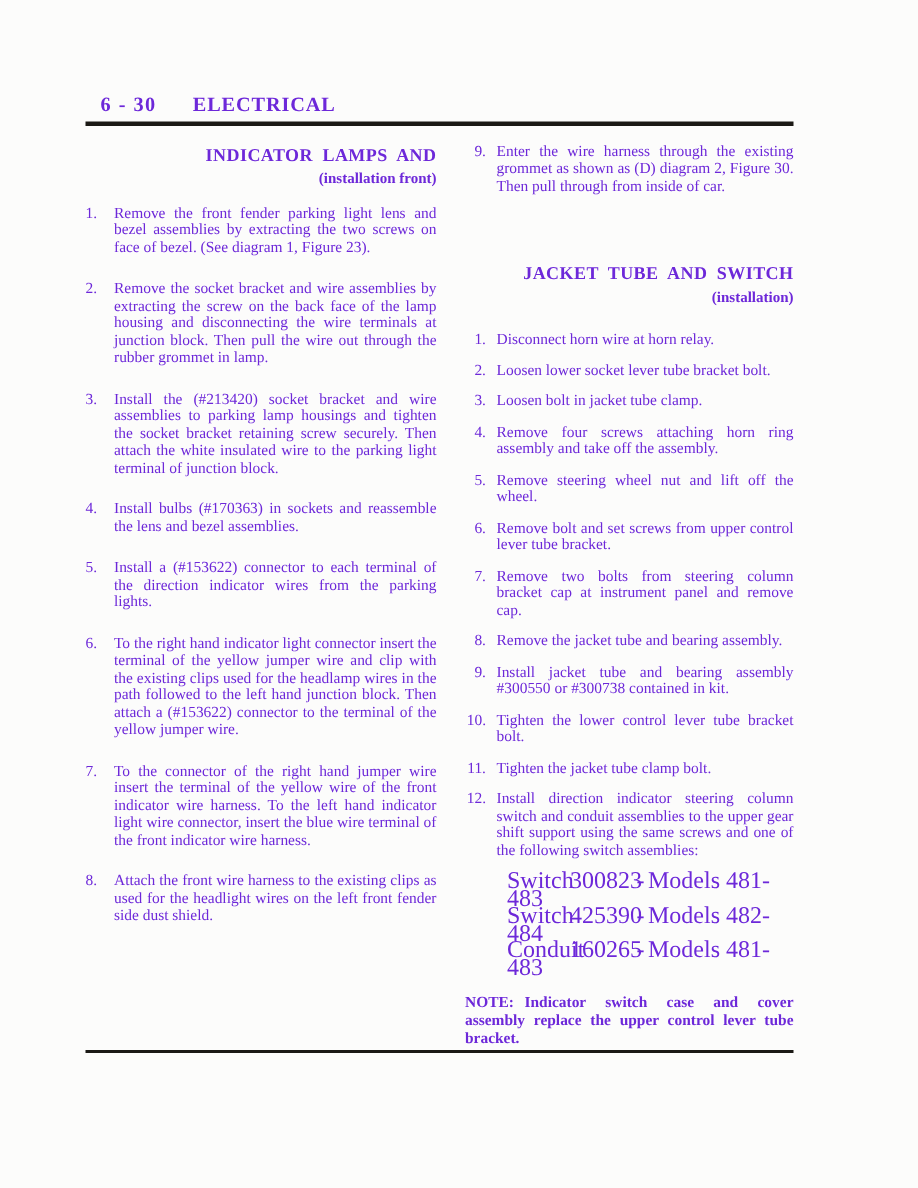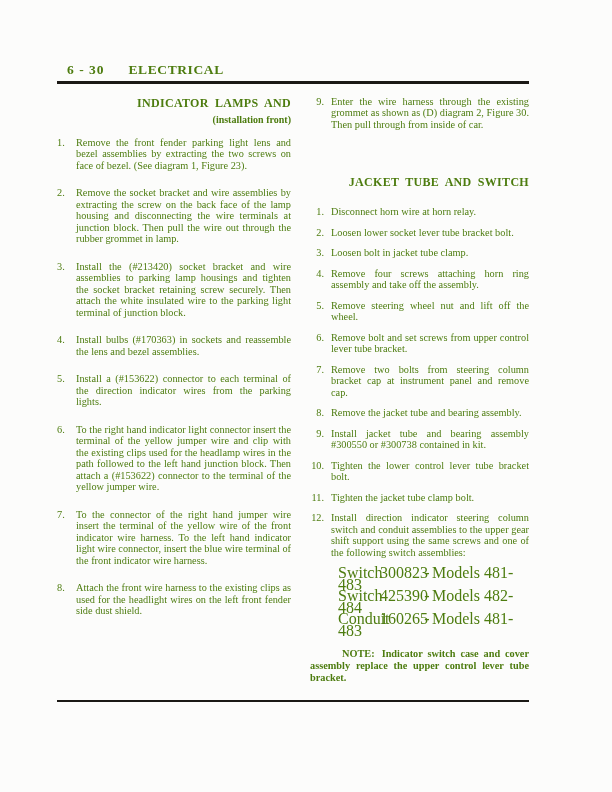--- a/index.html
+++ b/index.html
@@ -1,21 +1,21 @@
 <!DOCTYPE html>
 <html><head>
 <meta charset="utf-8">
 <style>
   html,body{margin:0;padding:0;background:#e8e8e6;}
   .page{
     position:relative;
     width:612px;height:792px;
     background:#fcfcfb;
     font-family:"Liberation Serif","DejaVu Serif",serif;
-    color:#4d7c0f;
+    color:#6d28d9;
     overflow:hidden;
     margin:0 auto;
   }
   .sheet{position:absolute;left:57px;top:62px;width:472px;}
   
   .running-head{display:flex;align-items:baseline;gap:24px;padding-left:10px;}
   .page-num{font-size:13.5px;font-weight:bold;letter-spacing:1px;}
   .chapter{font-size:13.5px;font-weight:bold;letter-spacing:.6px;word-spacing:2px;}
   .head-rule{height:2.5px;background:#1b1915;margin-top:3px;}
   .bottom-rule{position:absolute;left:57px;top:700px;width:472px;height:2px;background:#1b1915;}
@@ -38,21 +38,21 @@
   .steps-right .step .gap{flex:0 0 7px;}
   .step .txt{flex:1;font-size:10.3px;line-height:11.5px;text-align:justify;margin:0;}
   .jacket-head{margin-top:45px;}
   
   .parts{margin-top:2px;padding-left:28px;font-size:16px;line-height:11.5px;}
   .parts .part{display:inline-block;width:42px;}
   .parts .pnum{display:inline-block;width:42px;}
   .parts .dash{display:inline-block;width:10px;text-align:center;}
   
   .note{margin-top:12px;font-size:10.3px;line-height:11.8px;font-weight:bold;text-align:justify;}
-  .note .lbl{margin-right:7px;margin-left:32px;}
+  .note .lbl{margin-right:7px;}
 </style>
 </head>
 <body>
 
 <div class="page">
   <div class="sheet">
 
     <div class="running-head">
       <span class="page-num">6 - 30</span>
       <span class="chapter">ELECTRICAL</span>
@@ -115,20 +115,21 @@
         <div class="steps steps-right" style="margin-top:0;">
           <div class="step">
             <span class="num">9.</span>
               <span class="gap"></span>
             <p class="txt">Enter the wire harness through the existing grommet as shown as (D) diagram 2, Figure 30.  Then pull through from inside of car.</p>
           </div>
         </div>
 
         <div class="sec-head jacket-head">
           <div class="sec-title">JACKET TUBE AND SWITCH</div>
+          <div class="sec-sub">(installation)</div>
         </div>
 
         <div class="steps steps-right">
           <div class="step">
             <span class="num">1.</span>
               <span class="gap"></span>
             <p class="txt">Disconnect horn wire at horn relay.</p>
           </div>
           <div class="step">
             <span class="num">2.</span>

